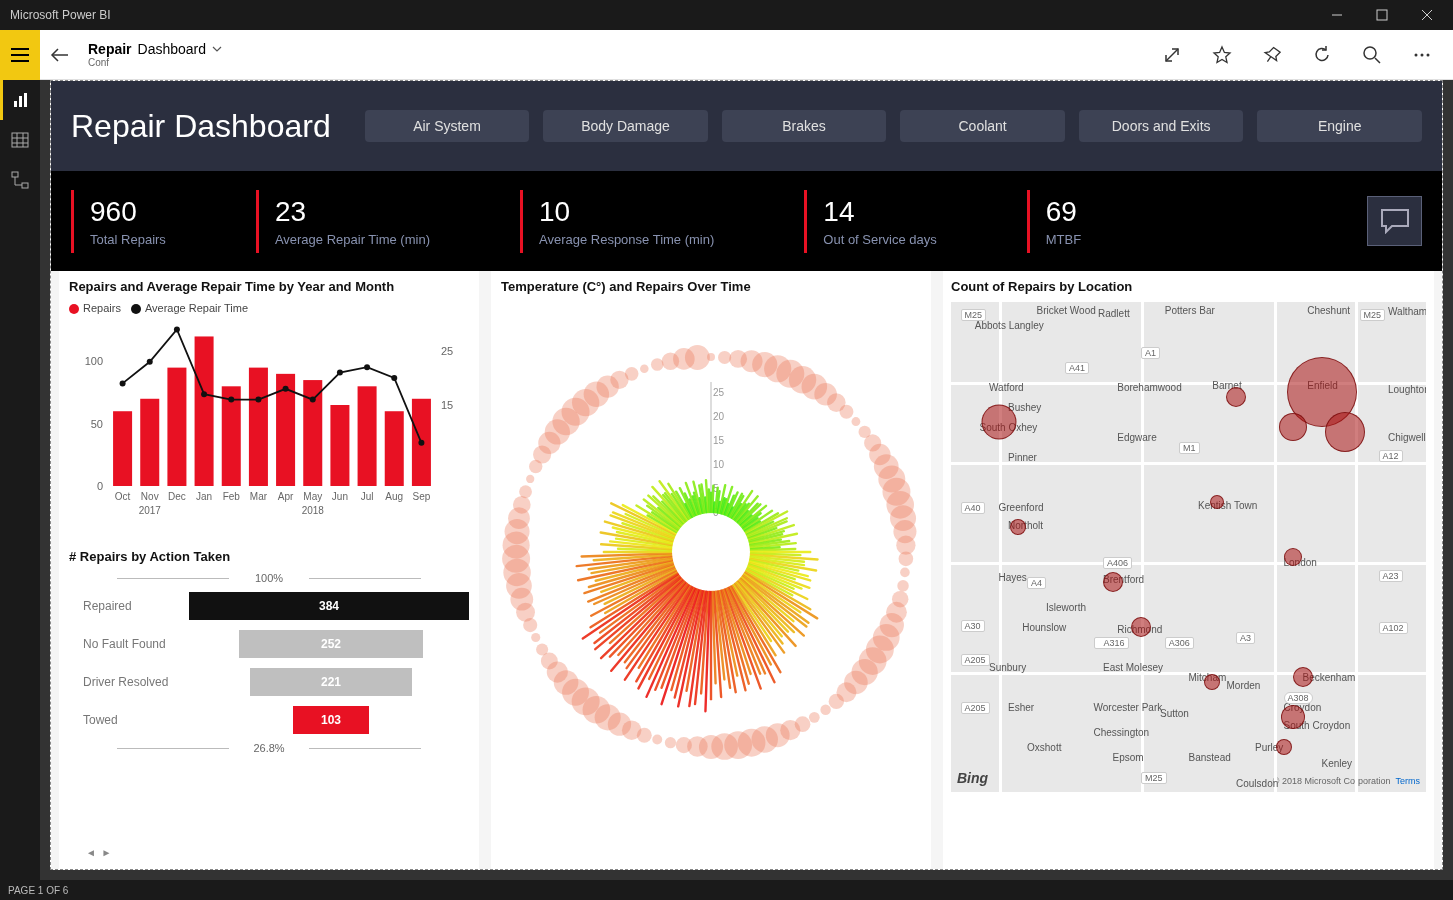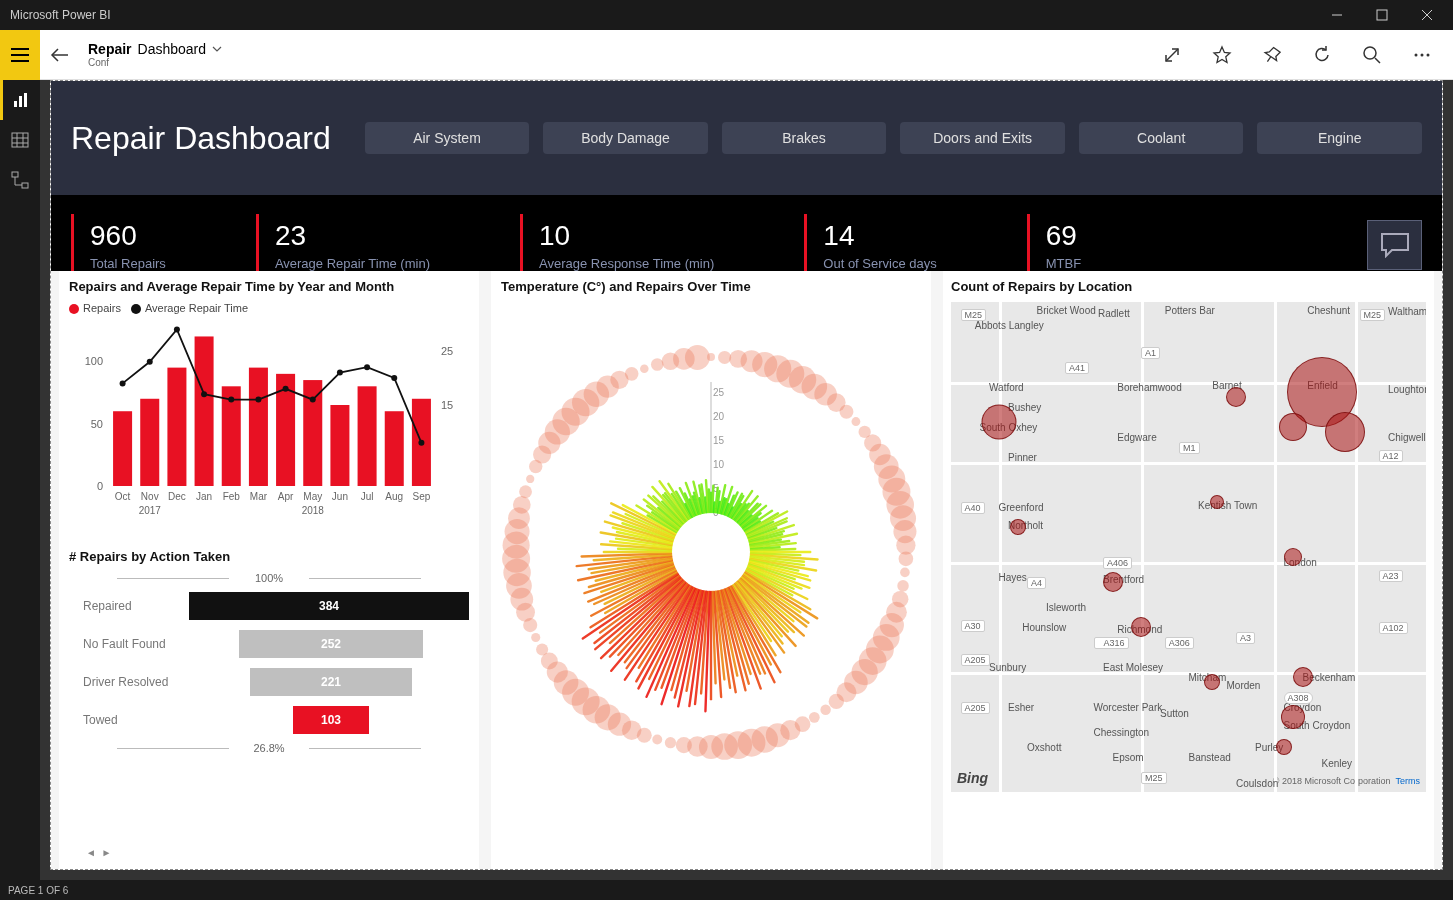--- a/index.html
+++ b/index.html
@@ -23,21 +23,21 @@
   
   .leftrail { position: absolute; left: 0; top: 80px; width: 40px; height: calc(100% - 100px); background: #1a1a1a; display: flex; flex-direction: column; }
   .leftrail .item { width: 40px; height: 40px; display: flex; align-items: center; justify-content: center; color: #ccc; }
   .leftrail .item.active { border-left: 3px solid #f2c811; }
   
   
   .canvas-wrap { position: absolute; left: 40px; top: 80px; right: 0; bottom: 20px; background: #333; }
   .canvas { position: absolute; left: 10px; top: 0; right: 10px; bottom: 10px; background: #fff; border: 1px dashed #888; }
   
   
-  .dhead { height: 114px; background: #2b2f3f; display: flex; align-items: center; padding: 0 20px; gap: 14px; }
+  .dhead { height: 90px; background: #2b2f3f; display: flex; align-items: center; padding: 0 20px; gap: 14px; }
   .dhead h1 { color: #fff; font-size: 32px; font-weight: 400; margin-right: 20px; white-space: nowrap; }
   .pill { flex: 1; height: 32px; background: #3d4254; color: #e0e0e0; border-radius: 4px; display: flex; align-items: center; justify-content: center; font-size: 14px; cursor: pointer; }
   
   
   .kpirow { height: 100px; background: #000; display: flex; align-items: center; padding: 0 20px; }
   .kpi { border-left: 3px solid #e81123; padding: 6px 90px 6px 16px; color: #fff; }
   .kpi .val { font-size: 28px; font-weight: 300; }
   .kpi .lbl { font-size: 13px; color: #8892b0; margin-top: 4px; }
   .speech { margin-left: auto; width: 55px; height: 50px; background: #2b2f3f; border: 1px solid #5a6078; display: flex; align-items: center; justify-content: center; }
   
@@ -193,22 +193,22 @@
 </div>
 
 <div class="canvas-wrap">
   <div class="canvas">
 
     <div class="dhead">
       <h1>Repair Dashboard</h1>
       <div class="pill">Air System</div>
       <div class="pill">Body Damage</div>
       <div class="pill">Brakes</div>
+      <div class="pill">Coolant</div>
       <div class="pill">Doors and Exits</div>
-      <div class="pill">Coolant</div>
       <div class="pill">Engine</div>
     </div>
 
     <div class="kpirow">
       <div class="kpi">
           <div class="val">960</div>
           <div class="lbl">Total Repairs</div>
         </div>
       <div class="kpi">
           <div class="val">23</div>

